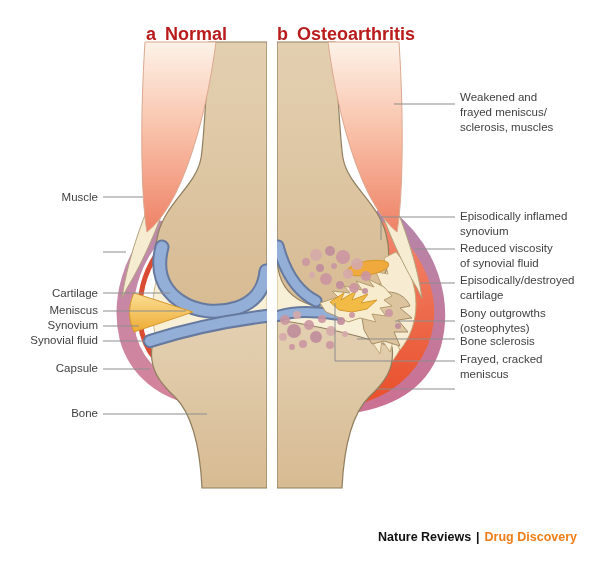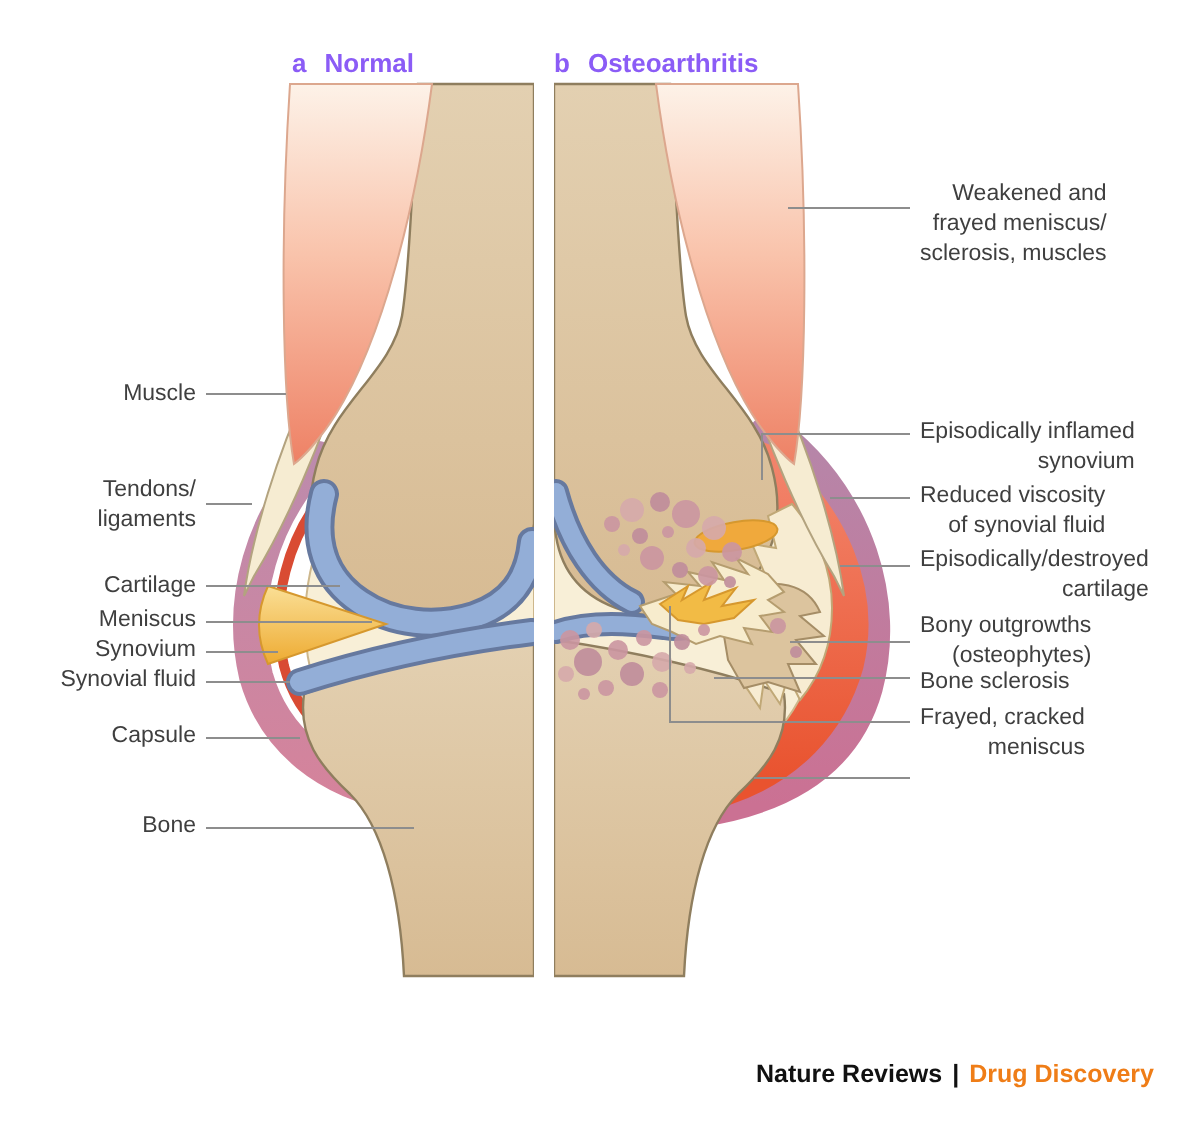--- a/index.html
+++ b/index.html
@@ -1,23 +1,23 @@
 <!DOCTYPE html>
 <html><head>
 <meta charset="utf-8">
 <style>
   html,body{margin:0;padding:0;background:#fff;}
   .stage{position:relative;width:600px;height:568px;background:#ffffff;overflow:hidden;
          font-family:"Liberation Sans",sans-serif;}
   .stage svg{position:absolute;left:0;top:0;}
-  .hdr{position:absolute;font-size:13px;font-weight:bold;color:#8b5cf6;white-space:nowrap;}
+  .hdr{position:absolute;font-size:18px;font-weight:bold;color:#b91c1c;white-space:nowrap;}
   .hdr .letter{margin-right:9px;}
   .lbl{position:absolute;font-size:11.5px;line-height:15px;color:#3f3f3f;white-space:nowrap;}
   .lbl.left{text-align:right;}
-  .lbl span{display:block;text-align:right;}
+  .lbl span{display:block;}
   .footer{position:absolute;top:530px;right:23px;font-size:12.5px;font-weight:bold;
           color:#111;white-space:nowrap;}
   .footer .sep{margin:0 5px;}
   .footer .series{color:#ef7d17;text-align:right;}
 </style>
 </head>
 <body>
 
 <div class="stage">
 
@@ -167,24 +167,20 @@
 <div class="hdr" style="left:146px;top:24px">
   <span class="letter">a</span><span>Normal</span>
 </div>
 <div class="hdr" style="left:277px;top:24px">
   <span class="letter">b</span><span>Osteoarthritis</span>
 </div>
 
 <div class="lbl left" style="top:190px;right:502px">
   <span>Muscle</span>
     </div>
-<div class="lbl left" style="top:238px;right:502px">
-  <span>Tendons/</span>
-  <span>ligaments</span>
-    </div>
 <div class="lbl left" style="top:286px;right:502px">
   <span>Cartilage</span>
     </div>
 <div class="lbl left" style="top:303px;right:502px">
   <span>Meniscus</span>
     </div>
 <div class="lbl left" style="top:318px;right:502px">
   <span>Synovium</span>
     </div>
 <div class="lbl left" style="top:333px;right:502px">

